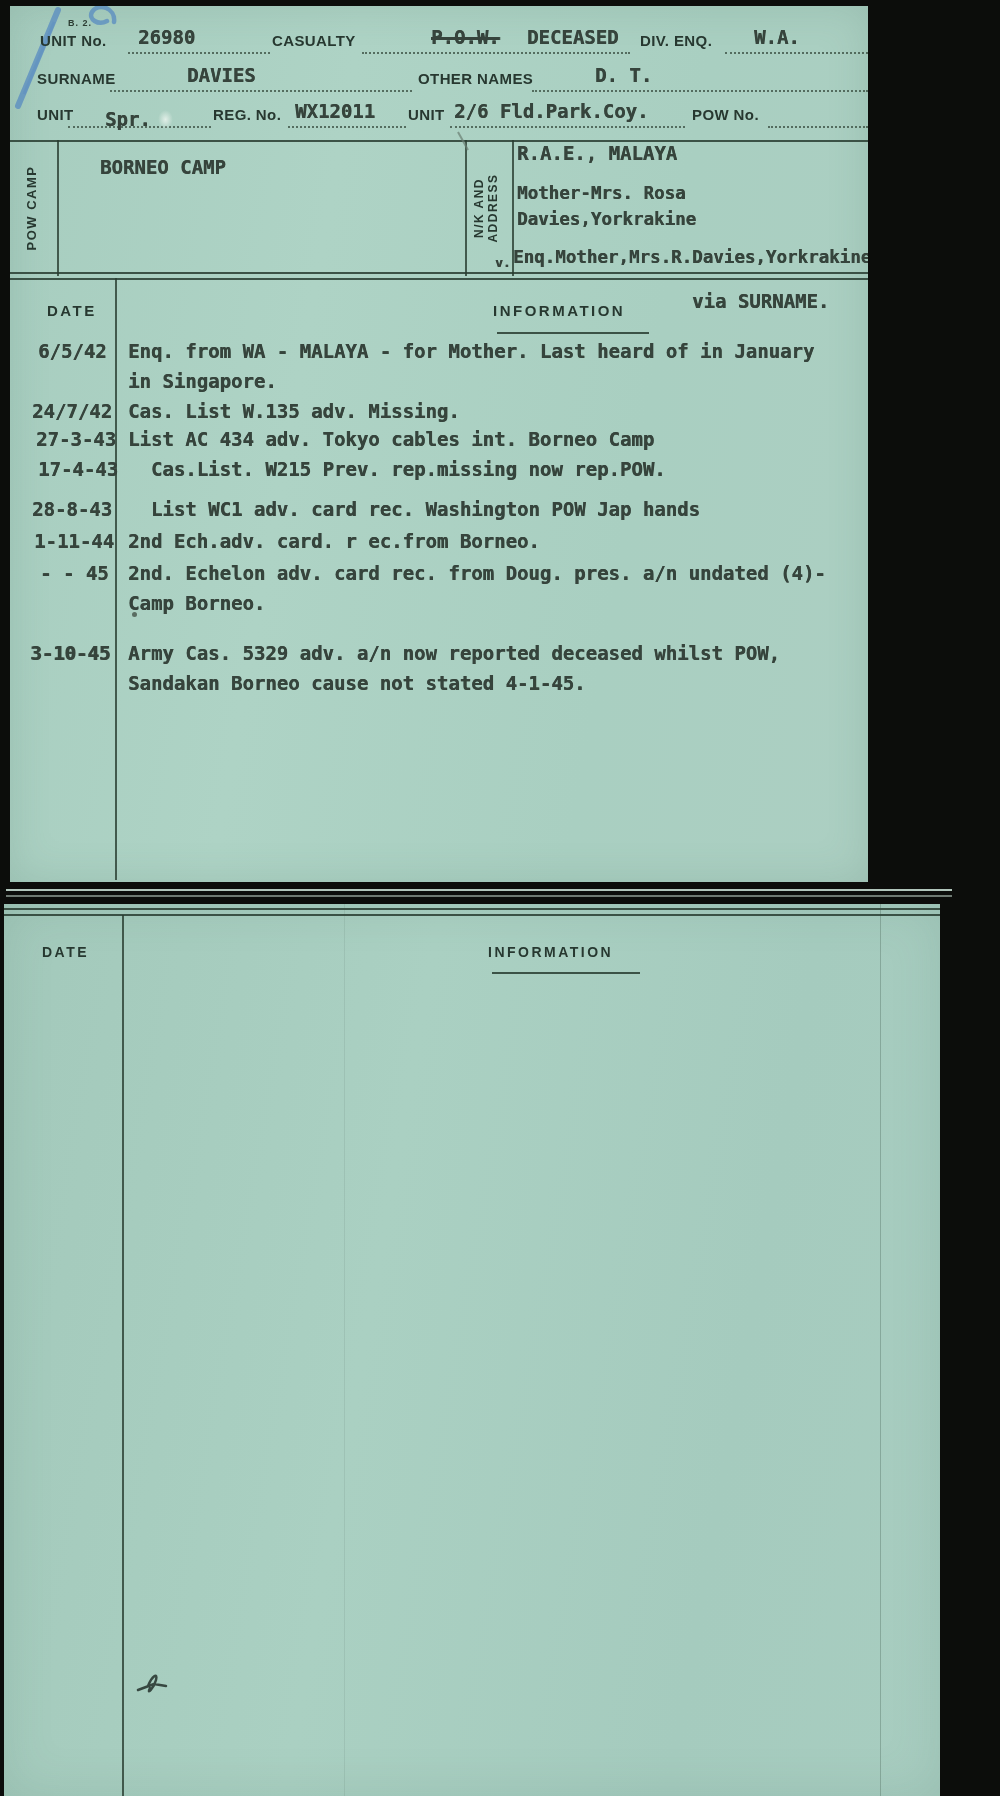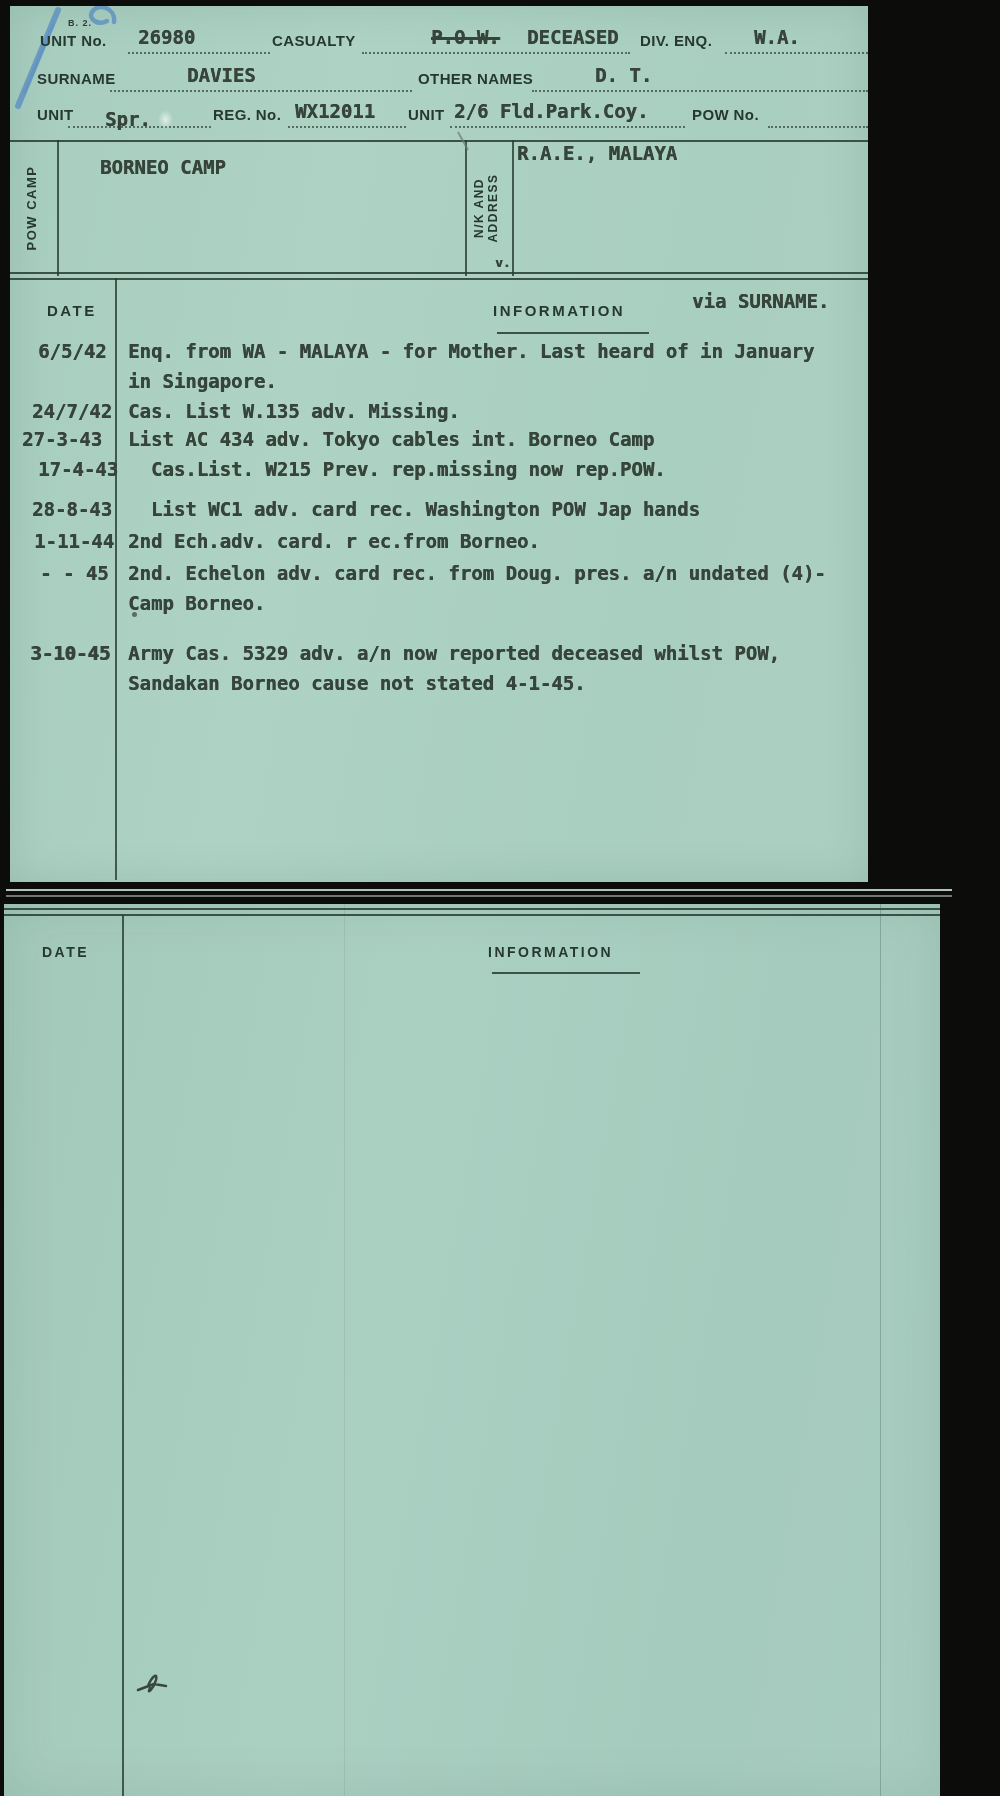--- a/index.html
+++ b/index.html
@@ -84,21 +84,23 @@
     <span class="tw" style="left:90px;top:146px">BORNEO CAMP</span>
 
     <div class="vrule" style="left:455px;top:134px;height:136px"></div>
     <div class="vrule" style="left:502px;top:134px;height:136px"></div>
     <span class="vlabel" style="left:462px;top:266px;width:128px;font-size:12px;line-height:14px">N/K AND
 ADDRESS</span>
     <svg width="30" height="30" style="left:444px;top:124px">
       <path d="M4 2 L14 20" stroke="#6a7d72" stroke-width="2" fill="none" opacity=".7"></path>
     </svg>
     <span class="tw" style="left:507px;top:132px">R.A.E., MALAYA</span>
+    <span class="tw tw-sm" style="left:507px;top:174px">Mother-Mrs. Rosa Davies,Yorkrakine</span>
     <span class="tw tw-sm" style="left:485px;top:244px;font-size:13px">v.</span>
+    <span class="tw tw-sm" style="left:503px;top:238px">Enq.Mother,Mrs.R.Davies,Yorkrakine</span>
 
     <div class="hrule" style="left:0;top:266px;width:858px"></div>
     <div class="hrule" style="left:0;top:272px;width:858px;height:1.5px"></div>
 
     <span class="tw" style="left:682px;top:280px">via SURNAME.</span>
     <span class="lbl head" style="left:37px;top:296px">DATE</span>
     <span class="lbl head" style="left:483px;top:296px">INFORMATION</span>
     <div class="hrule" style="left:487px;top:326px;width:152px;height:1.5px"></div>
 
     <div class="vrule" style="left:105px;top:272px;height:602px;width:1.5px"></div>
@@ -106,21 +108,21 @@
     <div>
       <span class="tw" style="left:28px;top:330px">6/5/42</span>
       <span class="tw" style="left:118px;top:330px">Enq. from WA - MALAYA - for Mother. Last heard of in January
 in Singapore.</span>
     </div>
     <div>
       <span class="tw" style="left:22px;top:390px">24/7/42</span>
       <span class="tw" style="left:118px;top:390px">Cas. List W.135 adv. Missing.</span>
     </div>
     <div>
-      <span class="tw" style="left:12px;top:418px">27-3-43</span>
+      <span class="tw" style="left:26px;top:418px">27-3-43</span>
       <span class="tw" style="left:118px;top:418px">List AC 434 adv. Tokyo cables int. Borneo Camp</span>
     </div>
     <div>
       <span class="tw" style="left:28px;top:448px">17-4-43</span>
       <span class="tw" style="left:118px;top:448px">  Cas.List. W215 Prev. rep.missing now rep.POW.</span>
     </div>
     <div>
       <span class="tw" style="left:22px;top:488px">28-8-43</span>
       <span class="tw" style="left:118px;top:488px">  List WC1 adv. card rec. Washington POW Jap hands</span>
     </div>

